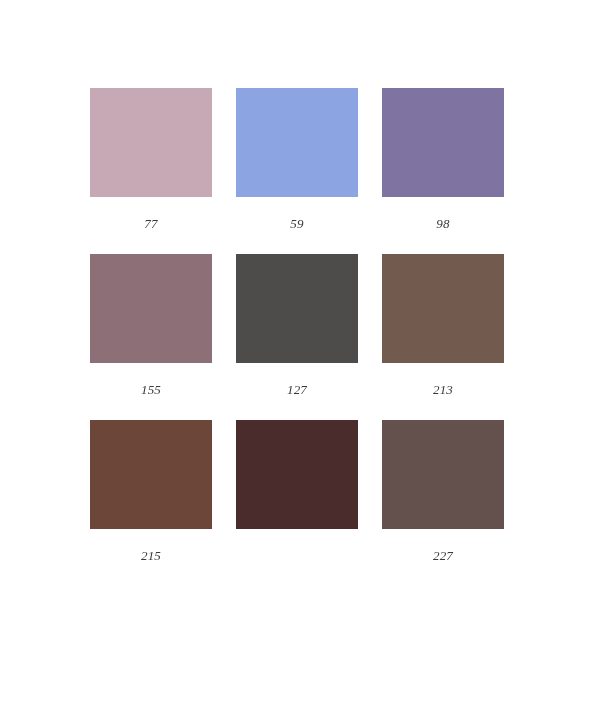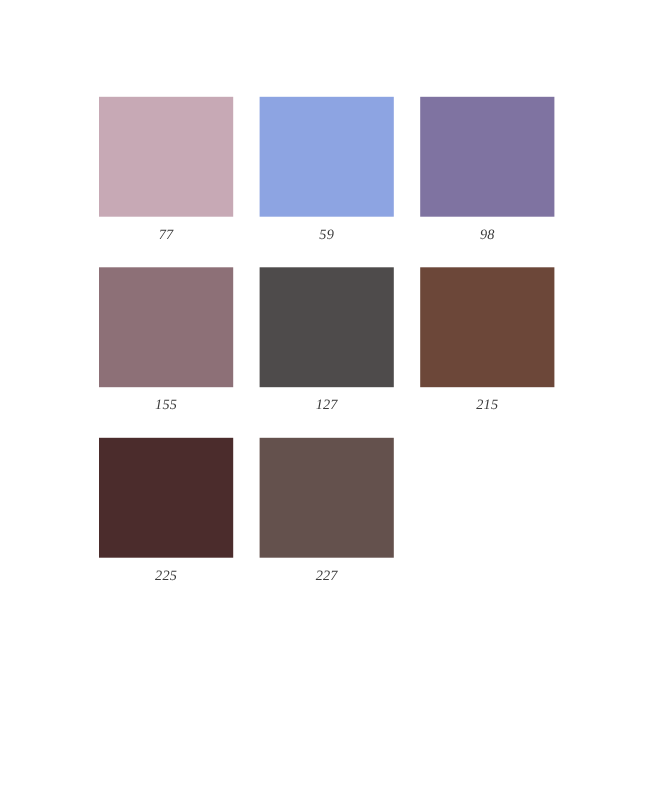--- a/index.html
+++ b/index.html
@@ -49,21 +49,21 @@
 
   .swatch-label {
     display: block;
     width: 122px;
     text-align: center;
     font-family: "Liberation Serif", "DejaVu Serif", serif;
     font-style: italic;
     font-size: 13px;
     line-height: 14px;
     color: #3a3a3a;
-    padding-top: 9px;
+    padding-top: 20px;
     letter-spacing: 0.2px;
   }
 </style>
 </head>
 <body style="background-color: rgb(255, 255, 255);">
 
 <div id="swatch-page">
   <div id="swatch-grid">
       <div class="swatch-cell">
         <div class="swatch-chip" style="background-color: rgb(199, 169, 181);"></div>
@@ -79,25 +79,28 @@
       </div>
       <div class="swatch-cell">
         <div class="swatch-chip" style="background-color: rgb(141, 112, 119);"></div>
         <span class="swatch-label">155</span>
       </div>
       <div class="swatch-cell">
         <div class="swatch-chip" style="background-color: rgb(78, 75, 75);"></div>
         <span class="swatch-label">127</span>
       </div>
       <div class="swatch-cell">
+        <div class="swatch-chip" style="background-color: rgb(114, 91, 78);"></div>
+        <span class="swatch-label">213</span>
+      </div>
+      <div class="swatch-cell">
         <div class="swatch-chip" style="background-color: rgb(108, 71, 57);"></div>
         <span class="swatch-label">215</span>
       </div>
       <div class="swatch-cell">
         <div class="swatch-chip" style="background-color: rgb(75, 44, 44);"></div>
-        <span class="swatch-label">225</span>
       </div>
       <div class="swatch-cell">
         <div class="swatch-chip" style="background-color: rgb(100, 81, 77);"></div>
         <span class="swatch-label">227</span>
       </div>
     </div>
 </div>
 
 </body></html>

